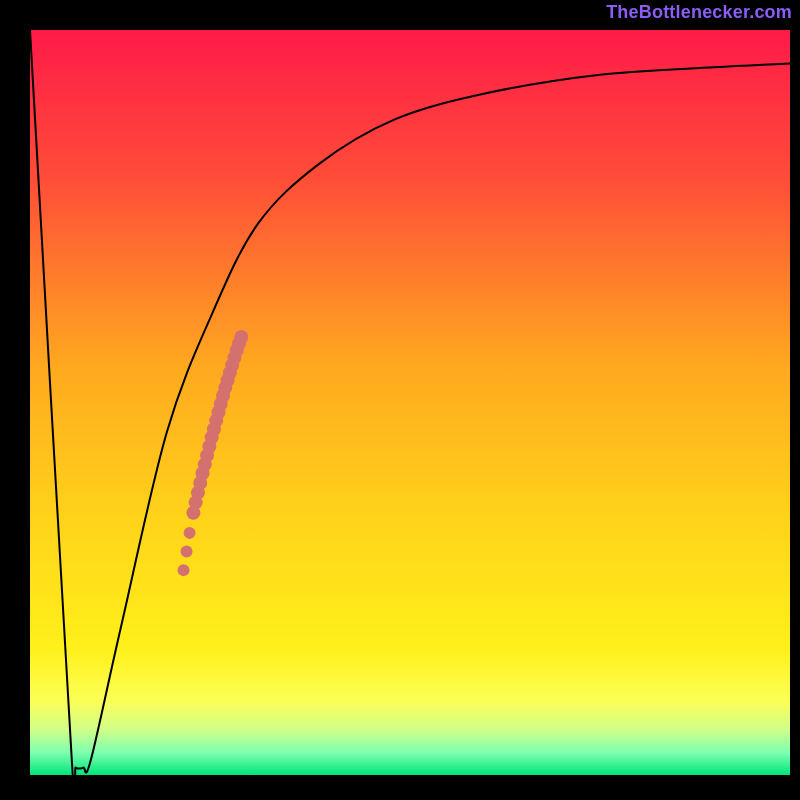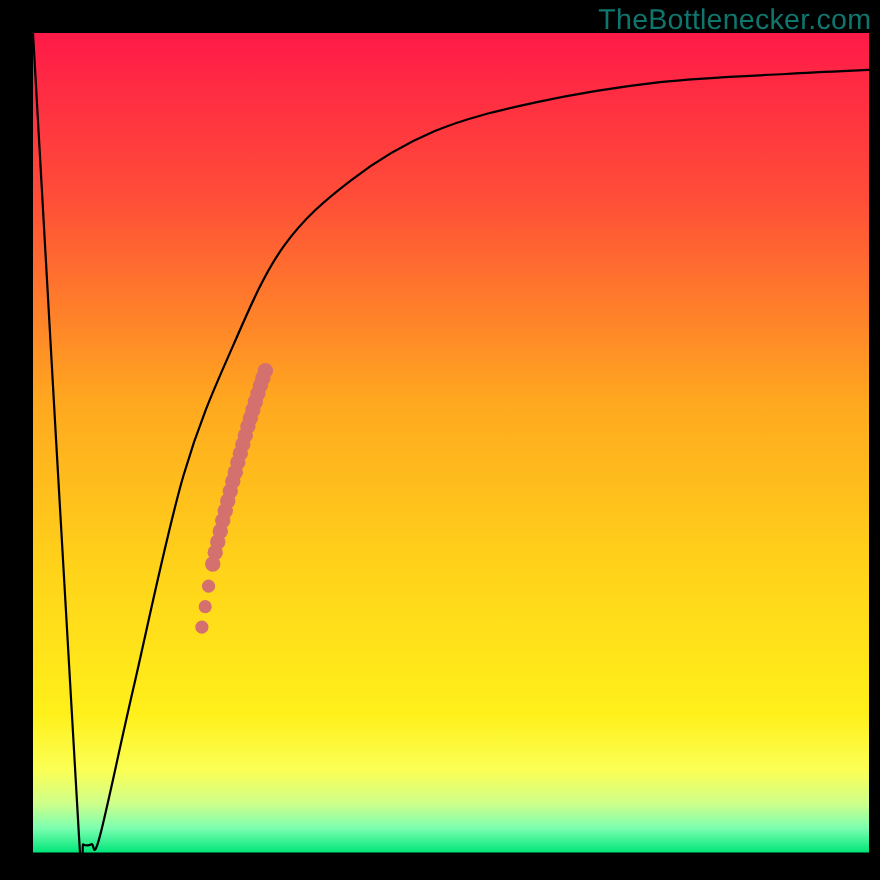--- a/index.html
+++ b/index.html
@@ -13,23 +13,23 @@
   }
   .frame {
     position: relative;
     width: 800px;
     height: 800px;
   }
   .watermark {
     position: absolute;
     top: 2px;
     right: 8px;
-    font-size: 26px;
-    font-weight: 400;
-    color: #0f766e;
+    font-size: 18px;
+    font-weight: 700;
+    color: #8b5cf6;
     letter-spacing: 0.2px;
     z-index: 5;
   }
   svg {
     display: block;
     position: absolute;
     top: 0;
     left: 0;
   }
 </style>

